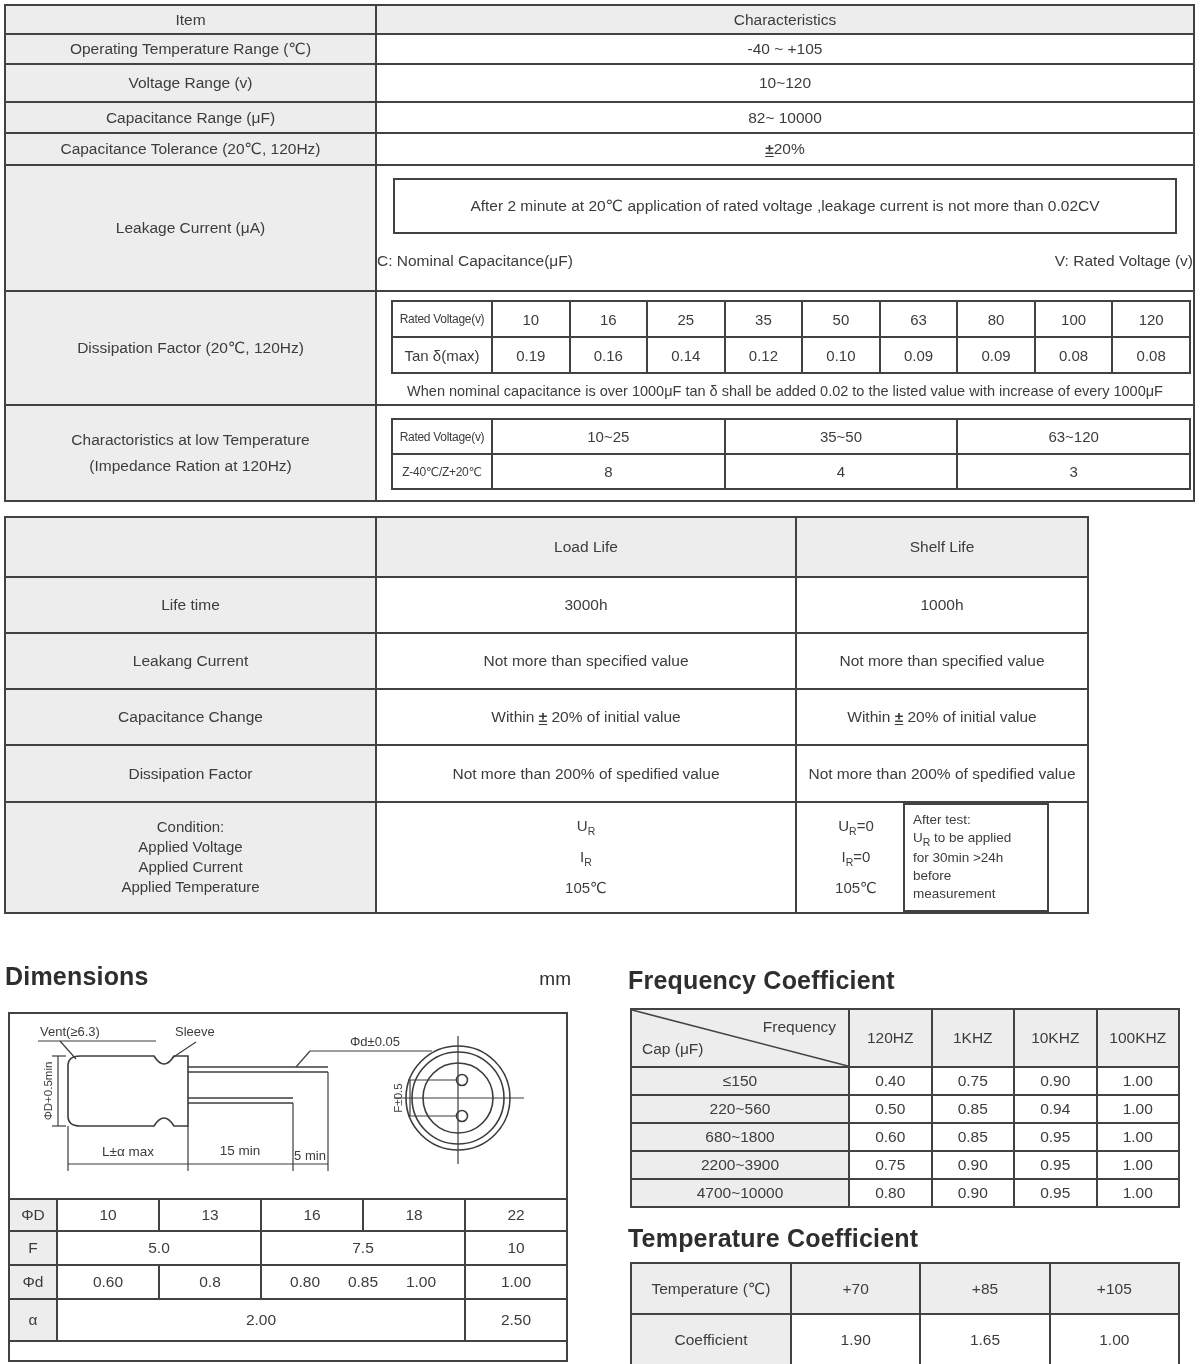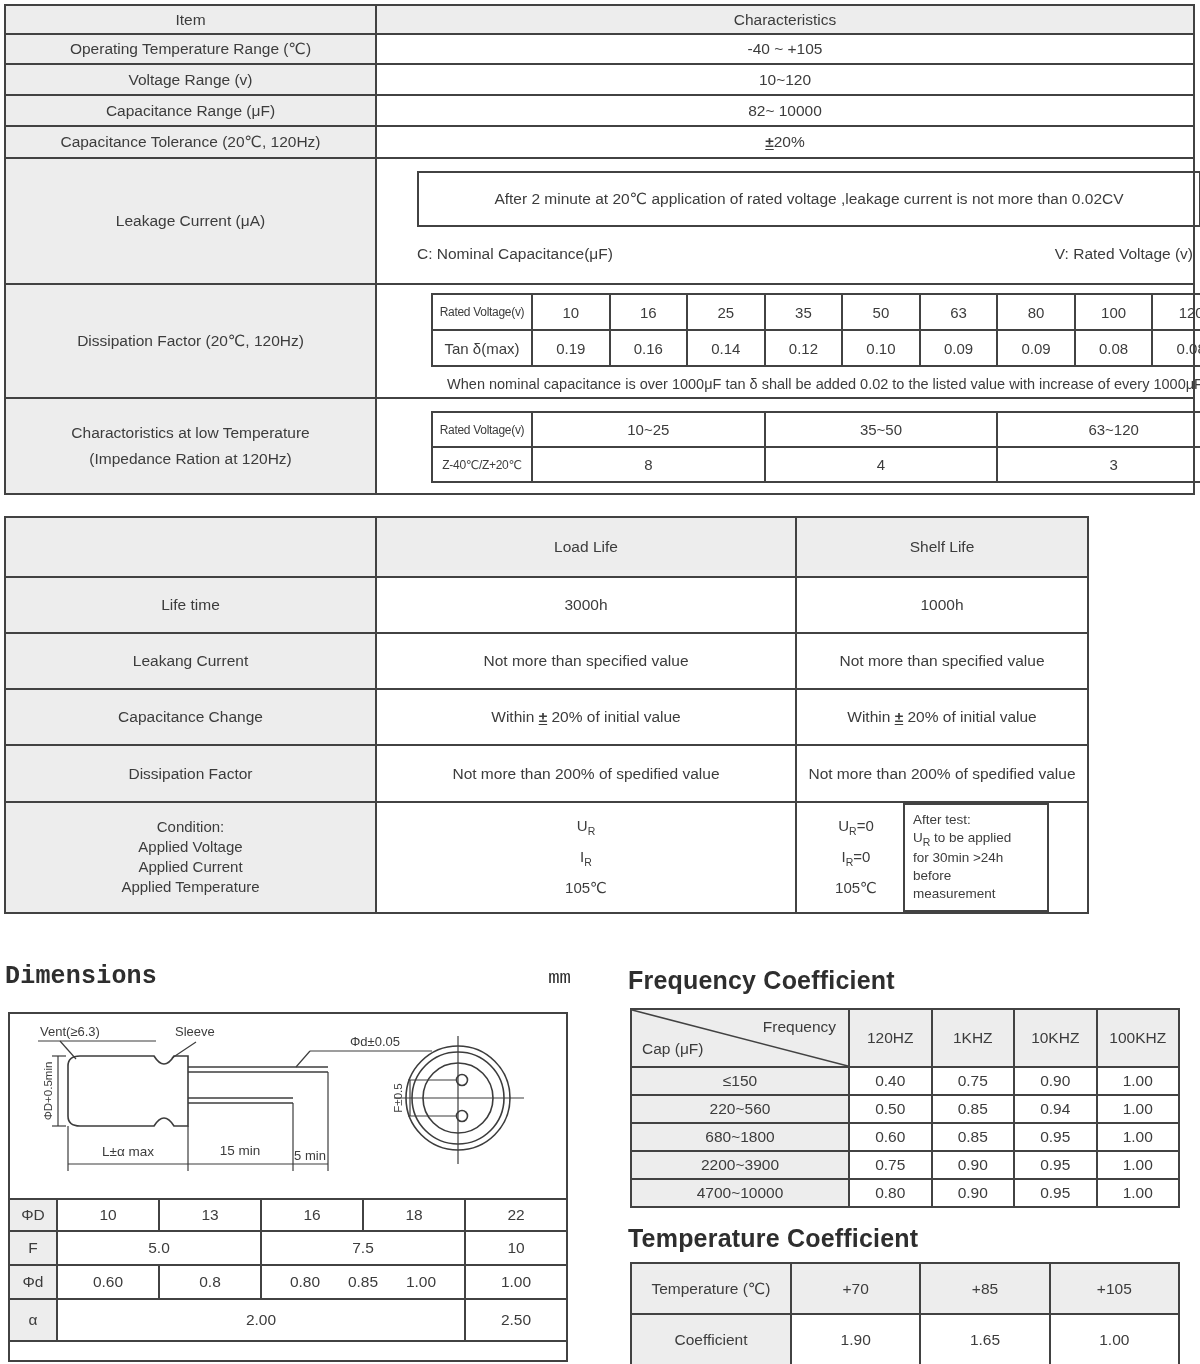--- a/index.html
+++ b/index.html
@@ -9,21 +9,21 @@
   table { border-collapse:collapse; table-layout:fixed; }
   td, th { border:2px solid #424242; text-align:center; vertical-align:middle;
            font-size:15.5px; font-weight:normal; color:#3c3c3c; padding:0; }
   .grey { background:#ededed; }
 
   
   #spec-table { position:absolute; left:4px; top:4px; width:1191px; }
   #spec-table col.c1 { width:371px; }
   .pm { font-weight:700; text-decoration:underline; text-underline-offset:2px; }
 
-  .leak-cell { vertical-align:top;padding-left:40px; }
+  .leak-cell { vertical-align:top; }
   .leak-box { margin:12px auto 0; width:784px; height:56px; border:2px solid #424242;
               display:flex; align-items:center; justify-content:center; font-size:15.5px; }
   .leak-note { margin-top:18px; display:flex; justify-content:space-between; gap:34px; font-size:15.5px; }
 
   .nested { margin:8px 0 0 14px; width:800px; }
   .nested td { height:36px; font-size:15px; }
   .nested td.nlab { font-size:12px; letter-spacing:-0.3px; }
   .df-note { margin-top:9px; width:808px; text-align:center; font-size:14.5px; margin-left:4px; }
 
   .lt-nested { margin:12px 0 0 14px; width:800px; }
@@ -37,21 +37,21 @@
   #life-table col.c2 { width:420px; }
   .cond-label { line-height:20px; font-size:15px; }
   .cond-stack { line-height:26px; font-size:15px; }
   sub { font-size:10.5px; }
   .shelf-flex { display:flex; align-items:center; justify-content:center; gap:26px; }
   .after-box { width:146px; border:2px solid #424242; padding:6px 8px 7px; font-size:13.5px;
                line-height:1.32; text-align:left; }
 
   
   .dim-head { position:absolute; left:5px; top:962px; width:566px;
-              display:flex; justify-content:space-between; align-items:baseline;font-family:Liberation Mono, monospace; }
+              display:flex; justify-content:space-between; align-items:baseline; }
   .sec-title { font-size:25px; font-weight:600; color:#2e2e2e; letter-spacing:0.2px; }
   .unit { font-size:19px; font-weight:500; color:#2e2e2e; }
 
   .draw-box { position:absolute; left:8px; top:1012px; width:560px; height:350px;
               border:2px solid #424242; }
   .draw-box svg { display:block; }
   #dim-table { position:absolute; left:-2px; top:184px; width:calc(100% + 4px); }
   #dim-table col.lab { width:48px; }
   #dim-table td { font-size:15.5px; }
   .phid-mid { display:flex; justify-content:space-around; padding:0 14px; }
@@ -86,21 +86,21 @@
       </colgroup>
     <tbody>
         <tr style="height:29px">
       <td class="grey">Item</td>
       <td class="grey">Characteristics</td>
     </tr>
     <tr style="height:30px">
       <td class="grey">Operating Temperature Range (℃)</td>
       <td>-40 ~ +105</td>
     </tr>
-    <tr style="height:31px">
+    <tr style="height:38px">
       <td class="grey">Voltage Range (v)</td>
       <td>10~120</td>
     </tr>
     <tr style="height:31px">
       <td class="grey">Capacitance Range (μF)</td>
       <td>82~ 10000</td>
     </tr>
     <tr style="height:32px">
       <td class="grey">Capacitance Tolerance (20℃, 120Hz)</td>
       <td><span class="pm">±</span><span>20%</span></td>

